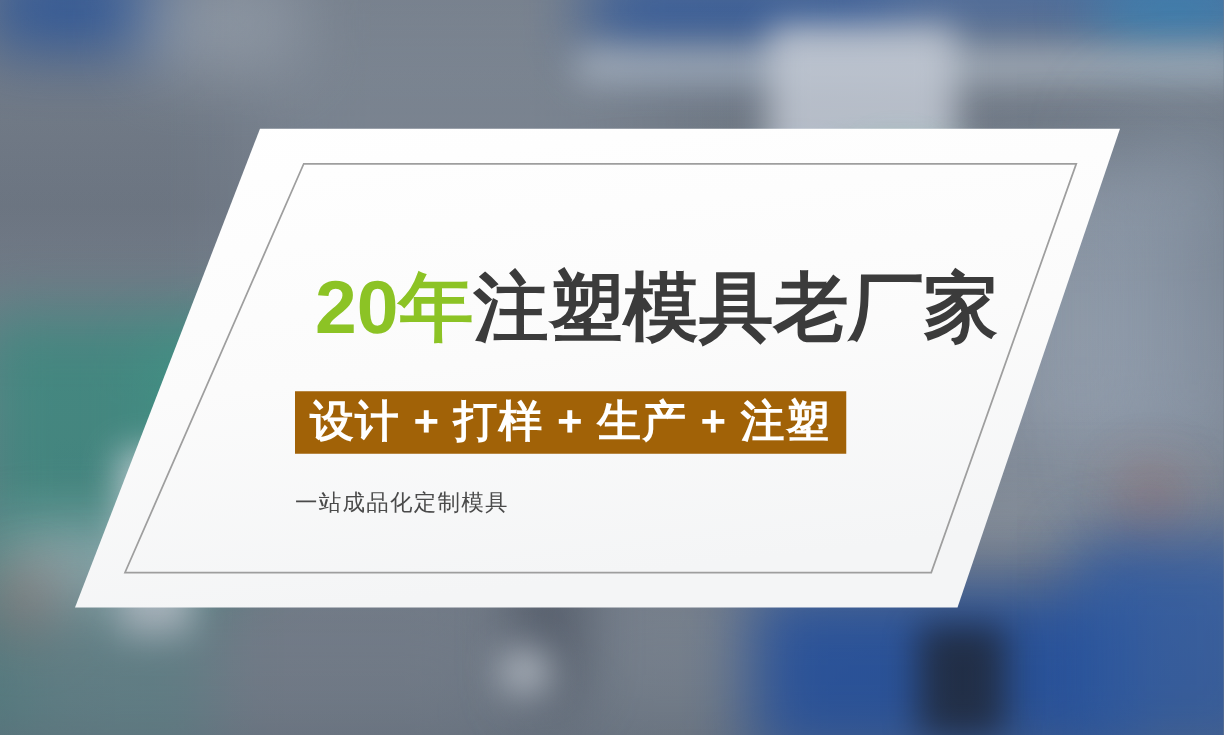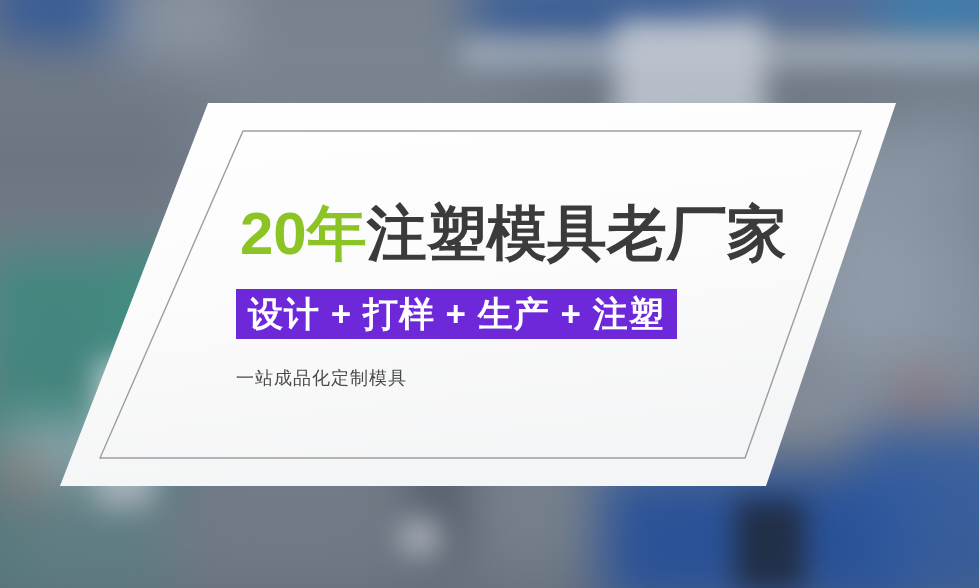--- a/index.html
+++ b/index.html
@@ -71,25 +71,25 @@
     pointer-events:none;
   }
   .card svg{display:block;}
 
   
   .content{
     position:absolute;left:236px;top:196px;width:600px;
   }
   .headline{
     font-size:60px;line-height:68px;font-weight:bold;color:#3b3b3b;
-    letter-spacing:0px;white-space:nowrap;margin:4px;
+    letter-spacing:0px;white-space:nowrap;margin:16px;
   }
   .headline .years{color:#8cc325;}
   .tagbar{
-    display:inline-block;background:#6d28d9;color:#ffffff;
+    display:inline-block;background:#a16207;color:#ffffff;
     font-size:35px;line-height:50px;font-weight:bold;
     padding:0 12px;margin-top:17px;white-space:nowrap;
     letter-spacing:1px;
   }
   .subtitle{
     margin-top:24px;font-size:18px;line-height:30px;color:#4a4a4a;
     letter-spacing:1px;white-space:nowrap;font-weight:normal;
   }
 </style>
 </head>

